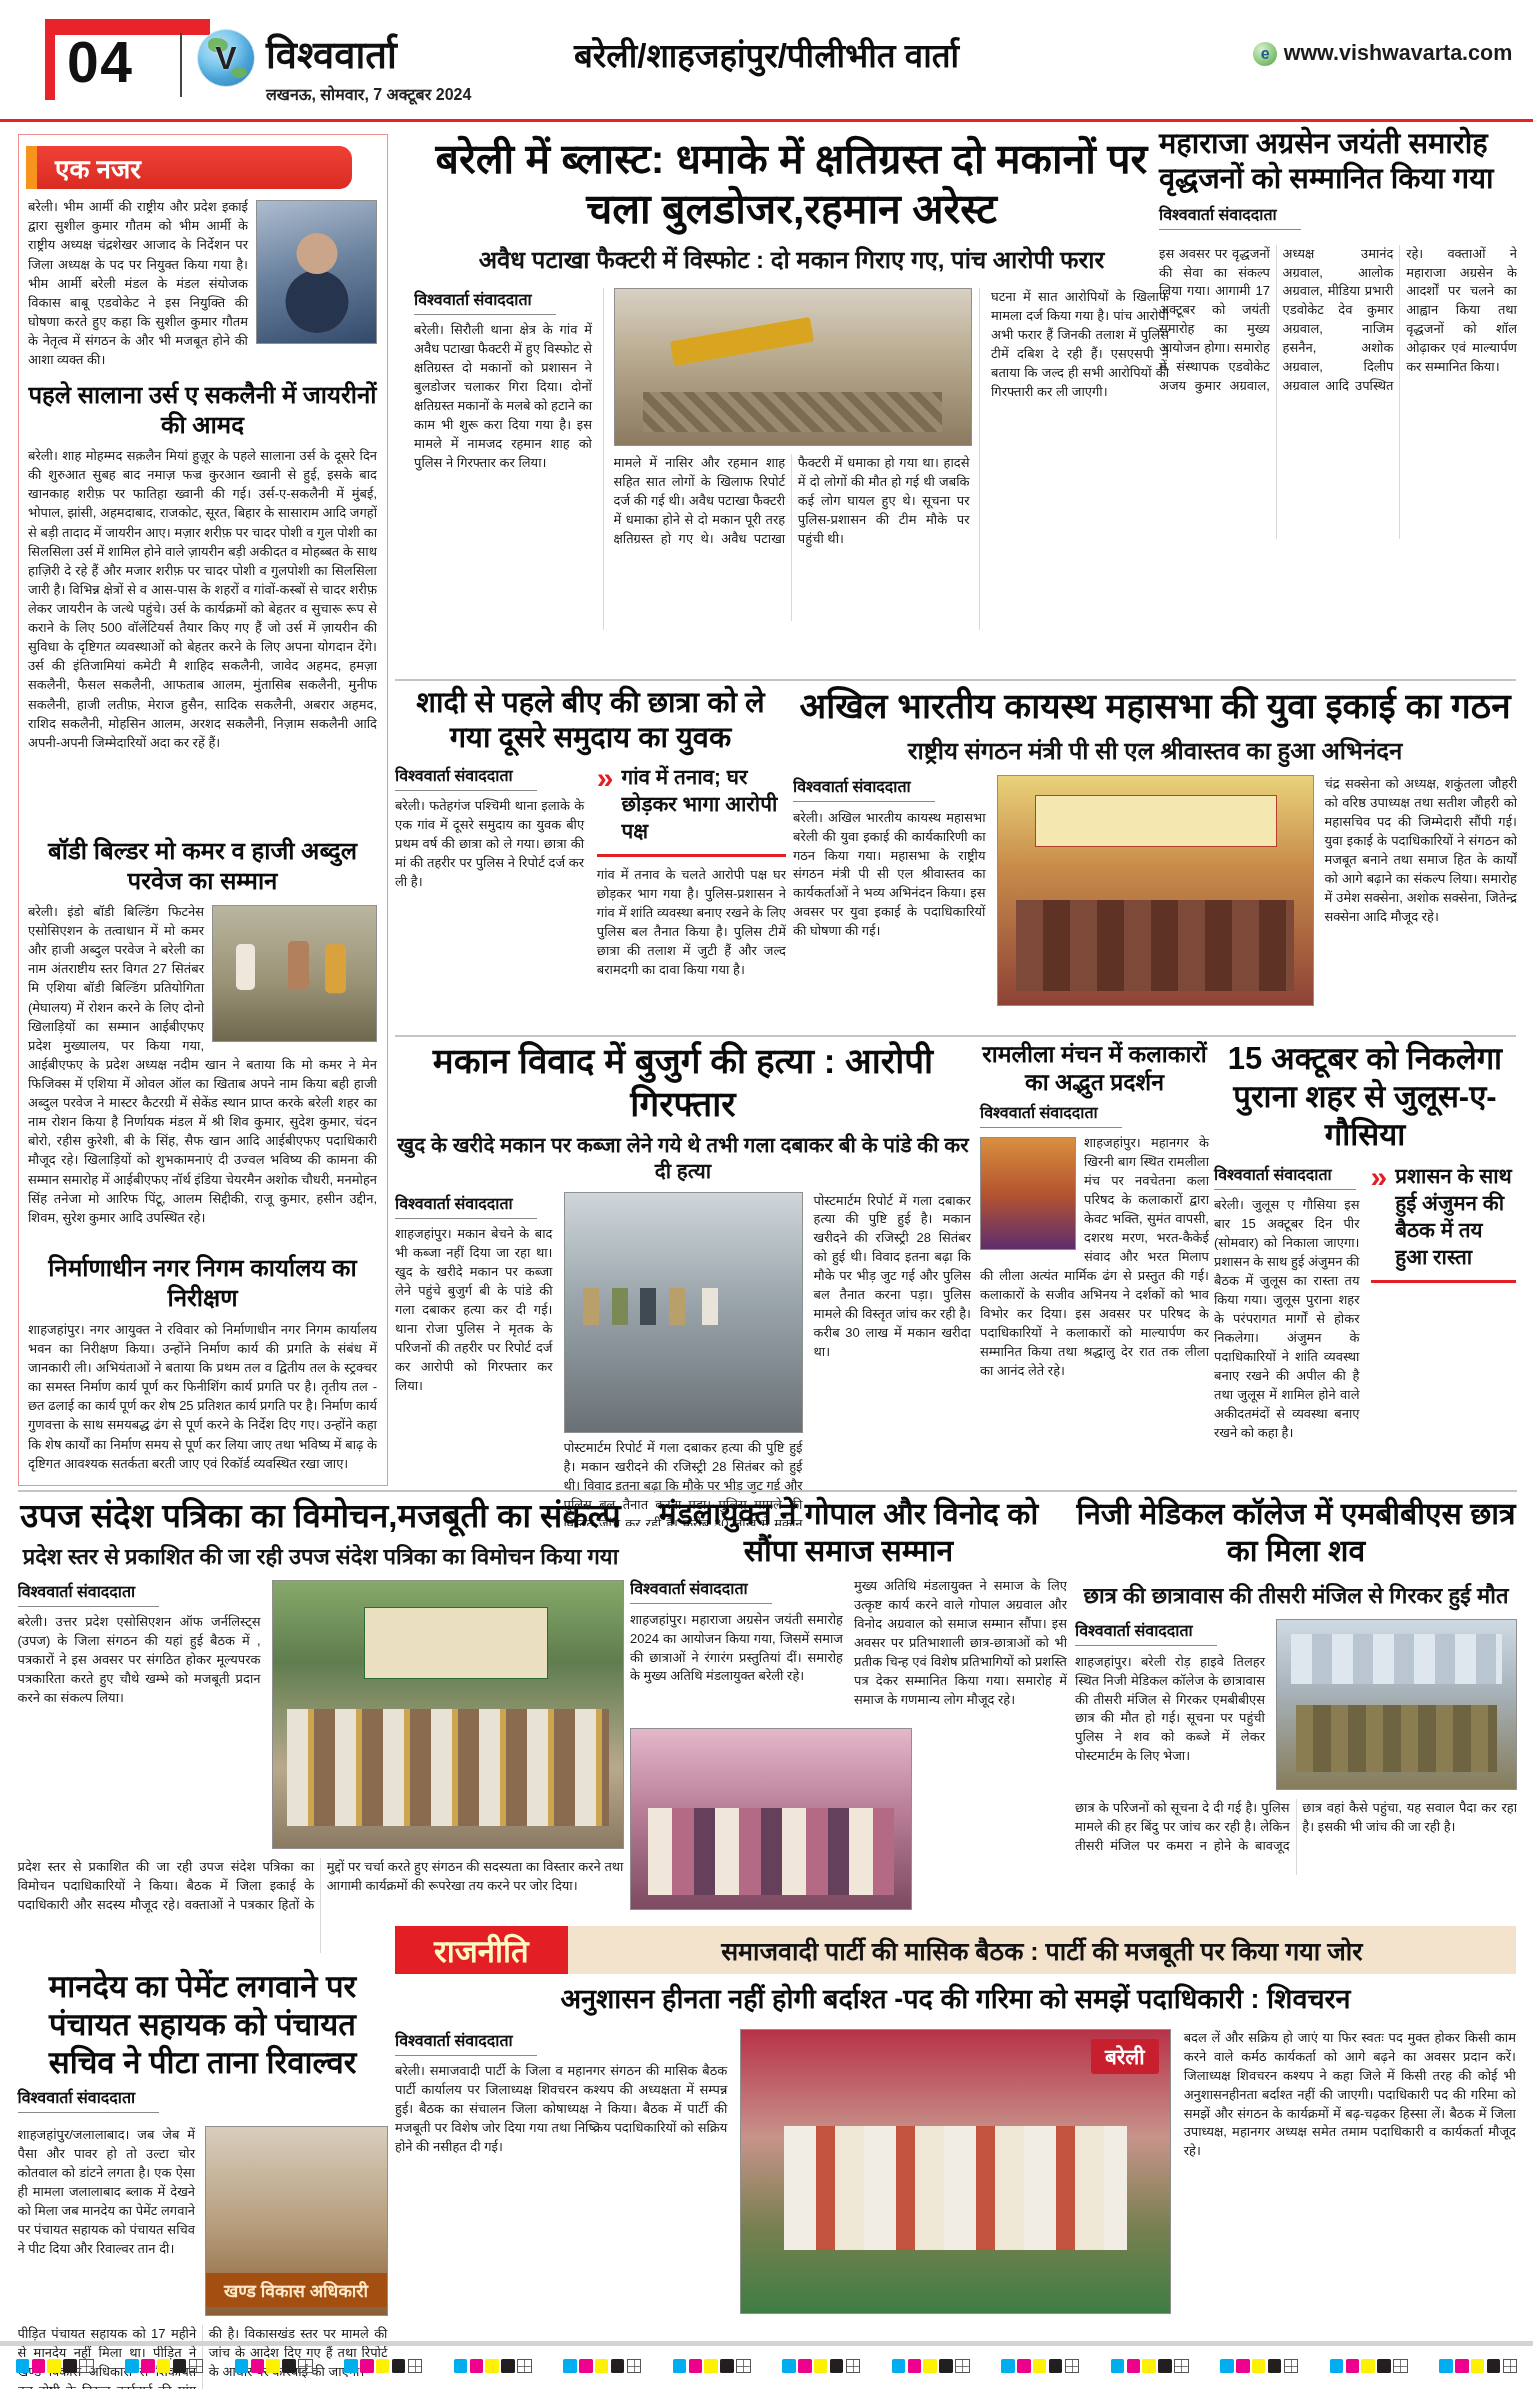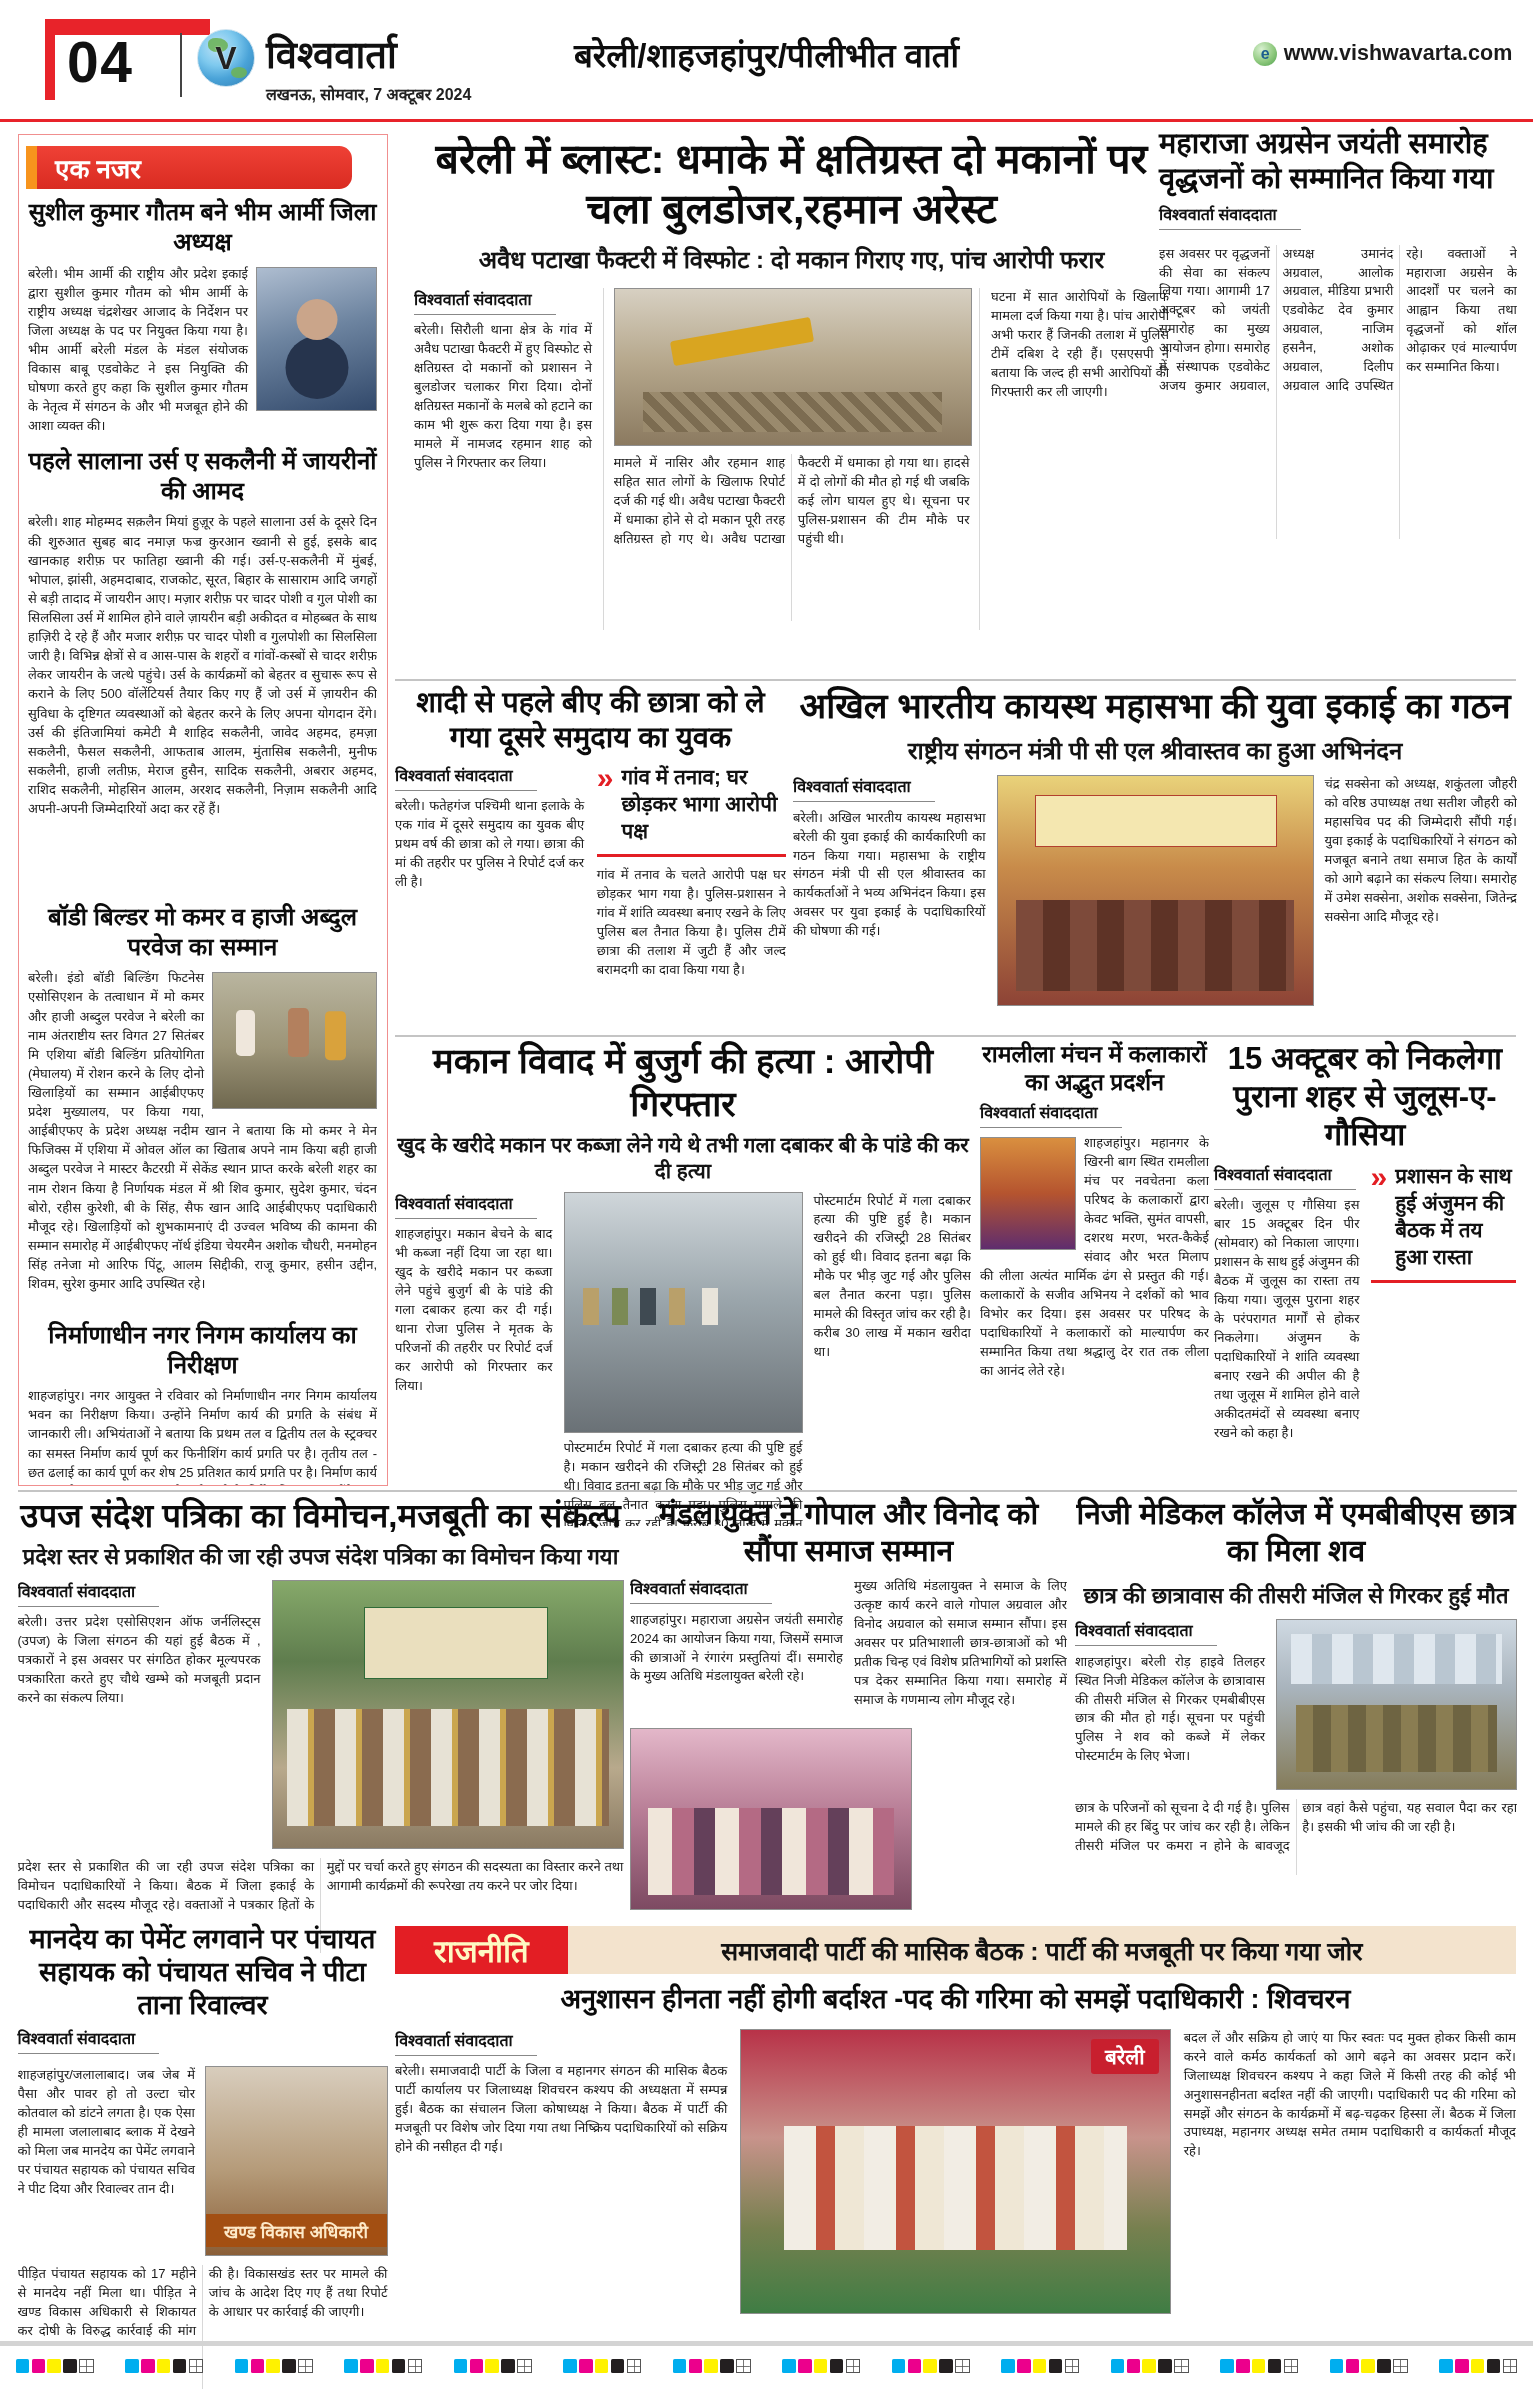--- a/index.html
+++ b/index.html
@@ -132,21 +132,21 @@
   .med-row{display:flex;gap:11px;margin-top:9.5px;height:172px;overflow:hidden;}
   .med-left{flex:1 1 0;}
   .ph-medical{flex:0 0 239px;height:169px;background:linear-gradient(180deg,#cfd9e2 0%,#a9b4bd 40%,#857c5a 100%);}
   .ph-medical::before{content:"";position:absolute;left:6%;top:8%;width:88%;height:30%;background:repeating-linear-gradient(90deg,#dfe7ee 0 20.7px,#b9c6d1 20.7px 41px);}
   .ph-medical::after{content:"";position:absolute;left:8%;bottom:10%;width:84%;height:40%;background:repeating-linear-gradient(90deg,#8a7d52 0 17.5px,#6e6442 17.5px 35px);}
   .med-inset{margin-top:8px;font-size:20px;font-weight:800;color:#0c0c0c;text-align:center;line-height:1.3;border-top:2.4px solid #333;border-bottom:2.4px solid #333;padding:6.4px 3.2px;}
   .med-bottom{margin-top:8px;height:76px;overflow:hidden;}
 
   
   .maandey{position:absolute;left:17.5px;top:1923px;width:370px;height:417px;}
-  .maandey .headline{font-size:27px;}
+  .maandey .headline{font-size:31px;margin-top:45px;}
   .mn-row{display:flex;gap:9.5px;margin-top:6.4px;height:191px;overflow:hidden;}
   .mn-col{flex:1 1 0;}
   .ph-maandey{flex:0 0 181px;height:188px;background:linear-gradient(180deg,#d8cdbd 0%,#b59b79 55%,#8a5f38 100%);}
   .ph-maandey .sign{position:absolute;left:0;right:0;bottom:8px;background:#a34f12;color:#fde9c8;font-size:17.5px;font-weight:800;text-align:center;padding:4.8px 0;}
   .mn-bottom{margin-top:8px;height:127px;overflow:hidden;}
   .rajneeti-strip{position:absolute;left:395px;top:1926px;width:1121px;height:48px;background:#f3e3cd;display:flex;align-items:center;}
   .raj-label{background:#e31e24;color:#fef9c3;font-size:31px;font-weight:800;padding:8px 39px;height:100%;display:flex;align-items:center;box-sizing:border-box;}
   .raj-text{flex:1;text-align:center;font-size:25px;font-weight:800;color:#121212;}
   .anushasan{position:absolute;left:395px;top:1983px;width:1121px;height:356px;}
   .anushasan .headline{font-size:27px;}
@@ -189,21 +189,20 @@
   </div>
   <div class="hdr-rule"></div>
 
   <div class="leftbox clip">
     <div class="eknajar">
       <span class="orange"></span>
       <span class="lbl">एक नजर</span>
     </div>
 
     <div class="ln-art">
-      <div class="ln-h">सुशील कुमार गौतम बने भीम आर्मी जिला अध्यक्ष</div>
       <div class="ln-body clip" style="height:173px;">
         <span class="photo ph-portrait"></span>
         <span>बरेली। भीम आर्मी की राष्ट्रीय और प्रदेश इकाई द्वारा सुशील कुमार गौतम को भीम आर्मी के राष्ट्रीय अध्यक्ष चंद्रशेखर आजाद के निर्देशन पर जिला अध्यक्ष के पद पर नियुक्त किया गया है। भीम आर्मी बरेली मंडल के मंडल संयोजक विकास बाबू एडवोकेट ने इस नियुक्ति की घोषणा करते हुए कहा कि सुशील कुमार गौतम के नेतृत्व में संगठन के और भी मजबूत होने की आशा व्यक्त की।</span>
       </div>
     </div>
 
     <div class="ln-art">
       <div class="ln-h">पहले सालाना उर्स ए सकलैनी में जायरीनों की आमद</div>
       <div class="ln-body clip" style="height:380px;">बरेली। शाह मोहम्मद सक़लैन मियां हुज़ूर के पहले सालाना उर्स के दूसरे दिन की शुरुआत सुबह बाद नमाज़ फज्र कुरआन ख्वानी से हुई, इसके बाद खानकाह शरीफ़ पर फातिहा ख्वानी की गई। उर्स-ए-सकलैनी में मुंबई, भोपाल, झांसी, अहमदाबाद, राजकोट, सूरत, बिहार के सासाराम आदि जगहों से बड़ी तादाद में जायरीन आए। मज़ार शरीफ़ पर चादर पोशी व गुल पोशी का सिलसिला उर्स में शामिल होने वाले ज़ायरीन बड़ी अकीदत व मोहब्बत के साथ हाज़िरी दे रहे हैं और मजार शरीफ़ पर चादर पोशी व गुलपोशी का सिलसिला जारी है। विभिन्न क्षेत्रों से व आस-पास के शहरों व गांवों-कस्बों से चादर शरीफ़ लेकर जायरीन के जत्थे पहुंचे। उर्स के कार्यक्रमों को बेहतर व सुचारू रूप से कराने के लिए 500 वॉलेंटियर्स तैयार किए गए हैं जो उर्स में ज़ायरीन की सुविधा के दृष्टिगत व्यवस्थाओं को बेहतर करने के लिए अपना योगदान देंगे। उर्स की इंतिजामियां कमेटी मै शाहिद सकलैनी, जावेद अहमद, हमज़ा सकलैनी, फैसल सकलैनी, आफताब आलम, मुंतासिब सकलैनी, मुनीफ सकलैनी, हाजी लतीफ़, मेराज हुसैन, सादिक सकलैनी, अबरार अहमद, राशिद सकलैनी, मोहसिन आलम, अरशद सकलैनी, निज़ाम सकलैनी आदि अपनी-अपनी जिम्मेदारियों अदा कर रहें हैं।</div>
     </div>

